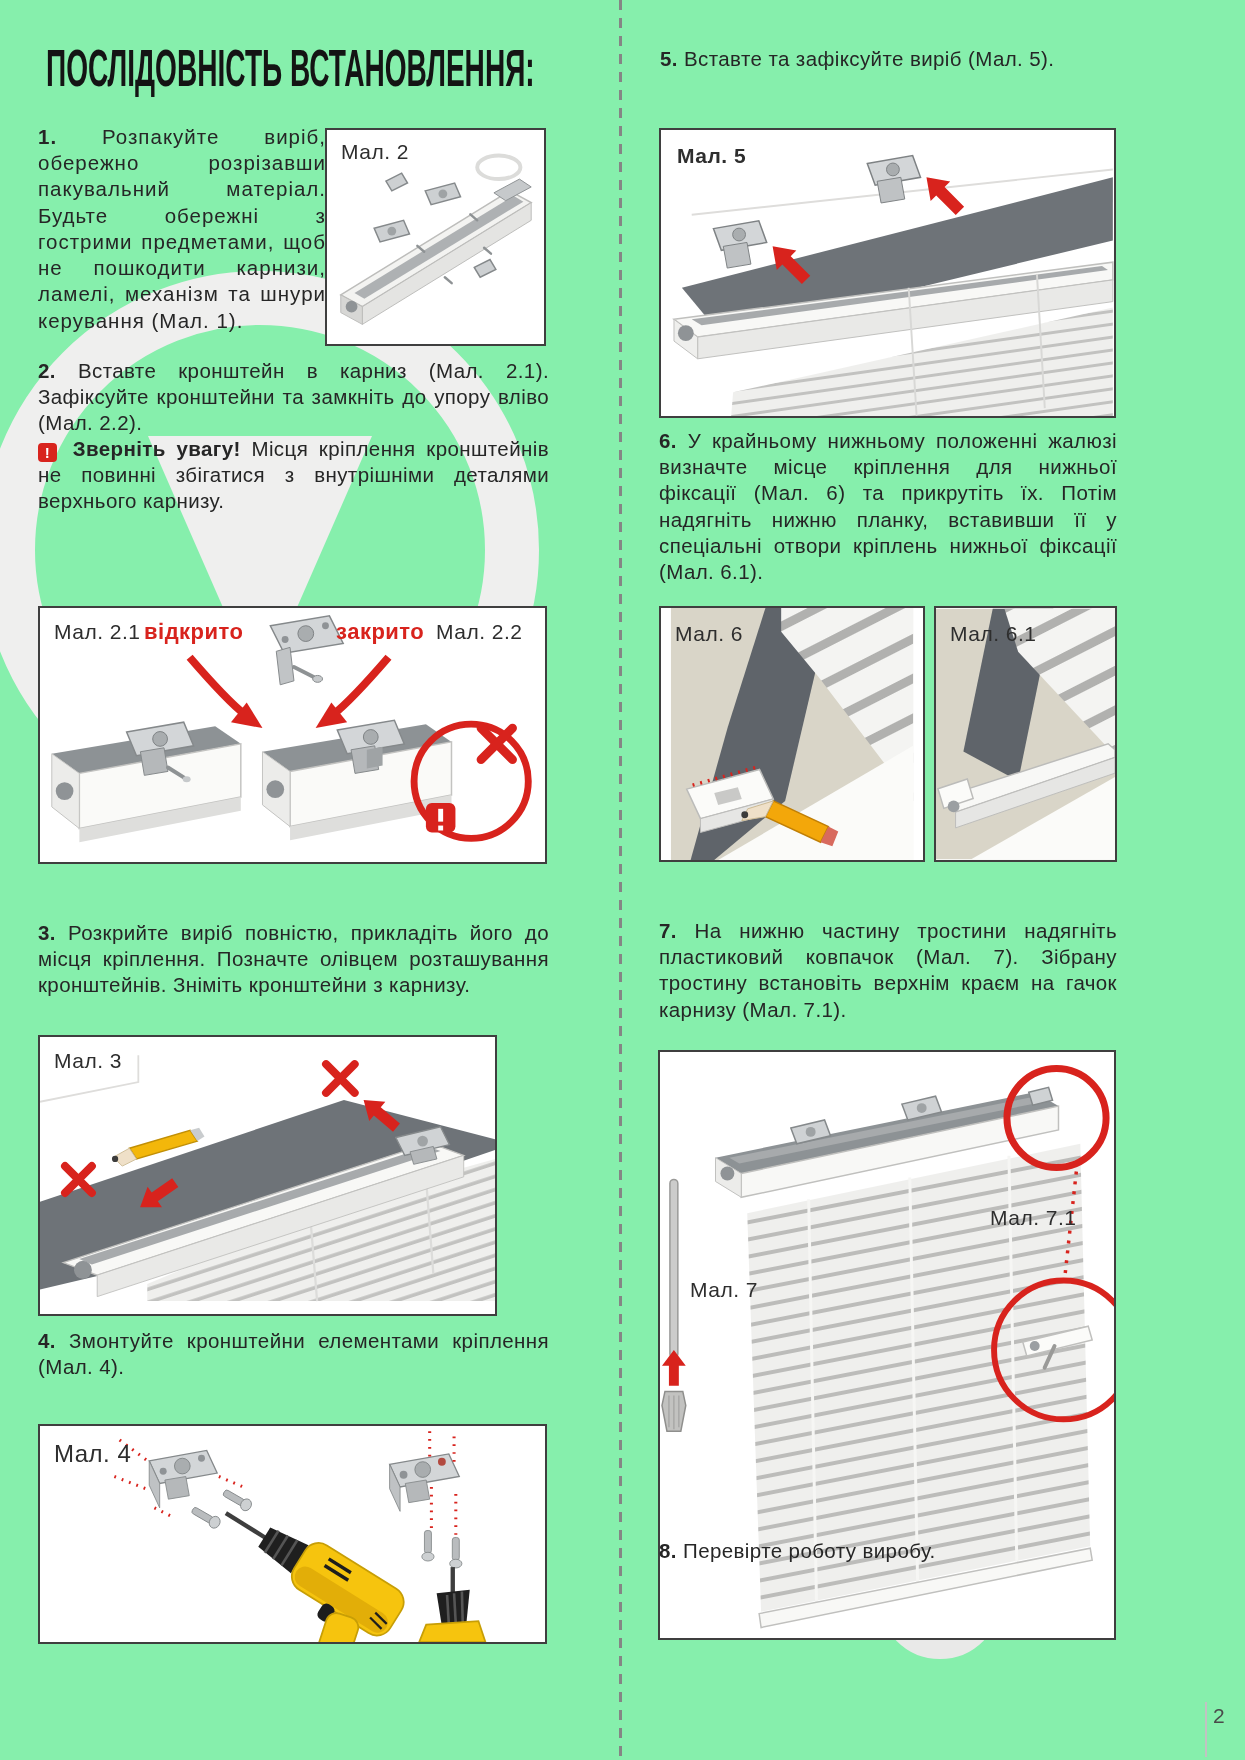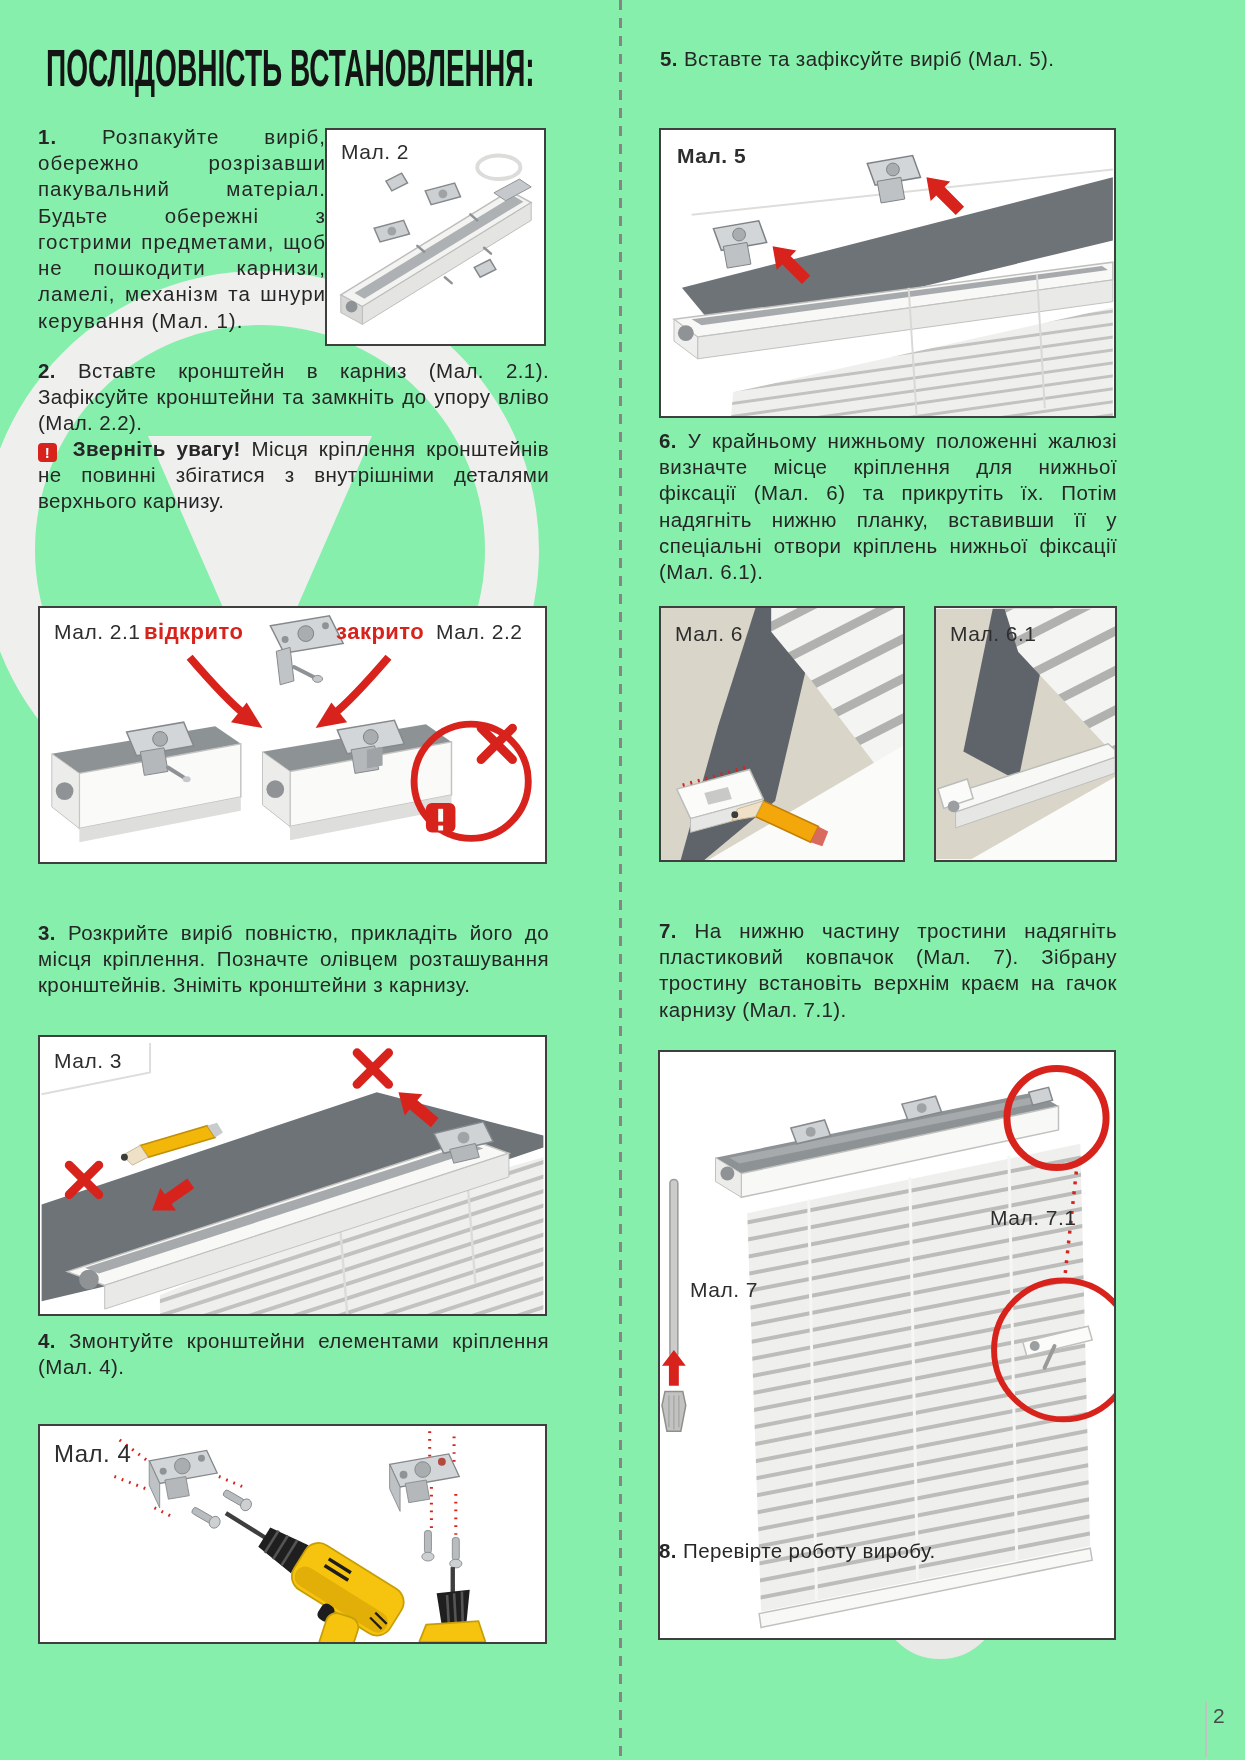--- a/index.html
+++ b/index.html
@@ -141,21 +141,21 @@
     <div class="figlabel red" style="left:104px;top:11px;">відкрито</div>
     <div class="figlabel red" style="left:296px;top:11px;">закрито</div>
     <div class="figlabel" style="left:396px;top:12px;">Мал. 2.2</div>
   </div>
 
   <p class="step" style="left:38px;top:920px;width:511px;">
     <span class="num">3.</span>
     <span>Розкрийте виріб повністю, прикладіть його до місця кріплення. Позначте олівцем розташування кронштейнів. Зніміть кронштейни з карнизу.</span>
   </p>
 
-  <div class="fig" style="left:38px;top:1035px;width:509px;height:281px;">
+  <div class="fig" style="left:38px;top:1035px;width:459px;height:281px;">
     <svg viewBox="0 0 509 281">
       <defs>
         <pattern id="p3" width="10" height="14" patternUnits="userSpaceOnUse" patternTransform="rotate(-18)">
           <rect width="10" height="14" fill="#efefed"></rect>
           <rect y="10" width="10" height="4" fill="#c2c2c0"></rect>
         </pattern>
       </defs>
       <polyline points="0,58 110,36 110,6" fill="none" stroke="#dedddb" stroke-width="2"></polyline>
       <polygon points="0,170 340,56 509,100 509,112 170,228 0,268" fill="#6e7378"></polygon>
       <polygon points="120,281 509,281 509,122 338,170 120,262" fill="url(#p3)"></polygon>
@@ -314,21 +314,21 @@
       <line x1="380" y1="146" x2="388" y2="282" stroke="#d8d8d6" stroke-width="2"></line>
     </svg>
     <div class="figlabel" style="left:16px;top:14px;font-weight:bold;">Мал. 5</div>
   </div>
 
   <p class="step" style="left:659px;top:428px;width:458px;">
     <span class="num">6.</span>
     <span>У крайньому нижньому положенні жалюзі визначте місце кріплення для нижньої фіксації (Мал. 6) та прикрутіть їх. Потім надягніть нижню планку, вставивши її у спеціальні отвори кріплень нижньої фіксації (Мал. 6.1).</span>
   </p>
 
-  <div class="fig" style="left:659px;top:606px;width:246px;height:256px;">
+  <div class="fig" style="left:659px;top:606px;width:266px;height:256px;">
     <svg viewBox="0 0 246 256">
       <defs>
         <pattern id="p6" width="30" height="36" patternUnits="userSpaceOnUse" patternTransform="rotate(-27)">
           <rect width="30" height="36" fill="#f4f4f2"></rect>
           <rect y="27" width="30" height="9" fill="#b1b1af"></rect>
         </pattern>
       </defs>
       <rect width="246" height="256" fill="#d9d5c8"></rect>
       <polygon points="96,0 162,0 116,196 44,256 20,256 58,120" fill="#5f646a"></polygon>
       <polygon points="112,0 246,0 246,196 150,70 112,24" fill="url(#p6)"></polygon>

